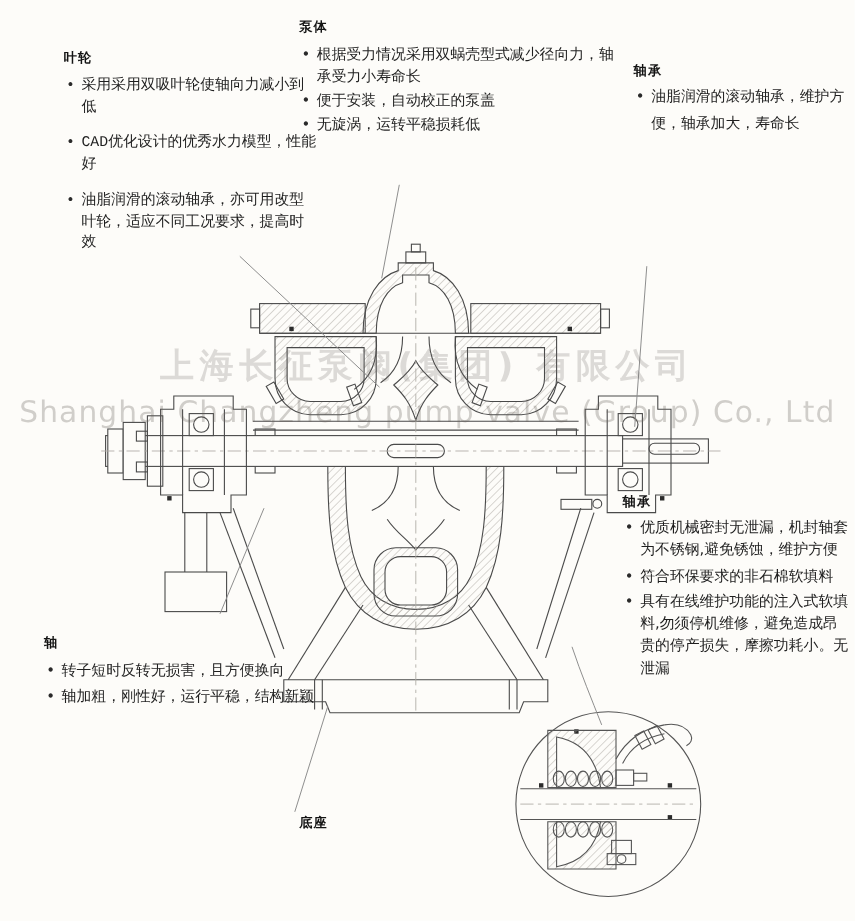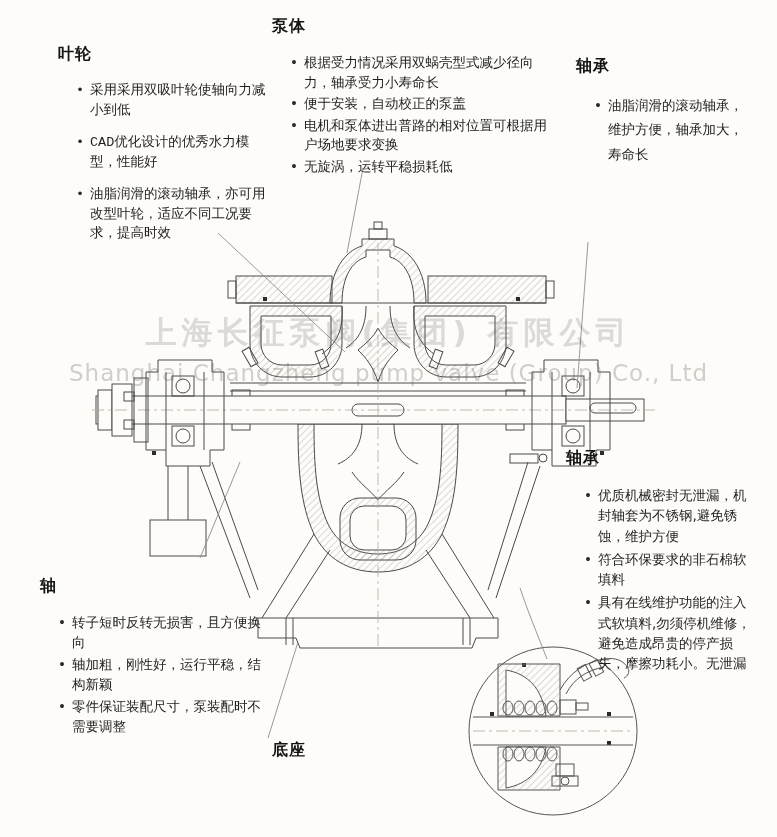--- a/index.html
+++ b/index.html
@@ -14,30 +14,30 @@
   svg.diagram{position:absolute;left:0;top:0;z-index:1;}
   .watermark{position:absolute;left:0;top:0;width:100%;z-index:2;pointer-events:none;}
   .wm-cn{
     position:absolute;top:312px;left:0;width:100%;
     text-align:center;font-size:31px;font-weight:bold;
     letter-spacing:5px;white-space:nowrap;
     color:rgba(105,100,94,0.22);
   }
   .wm-en{
     position:absolute;top:360px;left:0;width:100%;
-    text-align:center;font-size:23px;
+    text-align:center;font-size:27px;
     letter-spacing:1px;white-space:nowrap;
     color:rgba(105,100,94,0.30);
   }
   .sec{position:absolute;z-index:3;}
   .sec h3{
-    margin:0 0 8px 0;font-size:16px;font-weight:bold;
+    margin:0 0 8px 0;font-size:12px;font-weight:bold;
     letter-spacing:1px;color:#141414;
   }
-  .sec ul{margin:16px;padding:0;list-style:none;}
+  .sec ul{margin:0;padding:0;list-style:none;}
   .sec li{
     position:relative;padding-left:16px;
     font-size:13.5px;line-height:1.45;margin-bottom:5px;
   }
   .sec li::before{
     content:"\2022";position:absolute;left:2px;top:0;
     color:#2a2a2a;
   }
   .sec-impeller{left:58px;top:44px;width:230px;}
   .sec-impeller li{margin-bottom:13px;font-family:Liberation Mono, monospace;}
@@ -242,21 +242,20 @@
         <li>CAD优化设计的优秀水力模型，性能好</li>
         <li>油脂润滑的滚动轴承，亦可用改型叶轮，适应不同工况要求，提高时效</li>
       </ul>
   </section>
 
   <section class="sec sec-pump-body">
     <h3>泵体</h3>
     <ul>
         <li>根据受力情况采用双蜗壳型式减少径向力，轴承受力小寿命长</li>
         <li>便于安装，自动校正的泵盖</li>
-        <li>电机和泵体进出普路的相对位置可根据用户场地要求变换</li>
         <li>无旋涡，运转平稳损耗低</li>
       </ul>
   </section>
 
   <section class="sec sec-bearing-top">
     <h3>轴承</h3>
     <ul>
         <li>油脂润滑的滚动轴承，维护方便，轴承加大，寿命长</li>
       </ul>
   </section>
@@ -268,21 +267,20 @@
         <li>符合环保要求的非石棉软填料</li>
         <li>具有在线维护功能的注入式软填料,勿须停机维修，避免造成昂贵的停产损失，摩擦功耗小。无泄漏</li>
       </ul>
   </section>
 
   <section class="sec sec-shaft">
     <h3>轴</h3>
     <ul>
         <li>转子短时反转无损害，且方便换向</li>
         <li>轴加粗，刚性好，运行平稳，结构新颖</li>
-        <li>零件保证装配尺寸，泵装配时不需要调整</li>
       </ul>
   </section>
 
   <section class="sec sec-base">
     <h3>底座</h3>
   </section>
 
 </div>
 
 </body></html>

